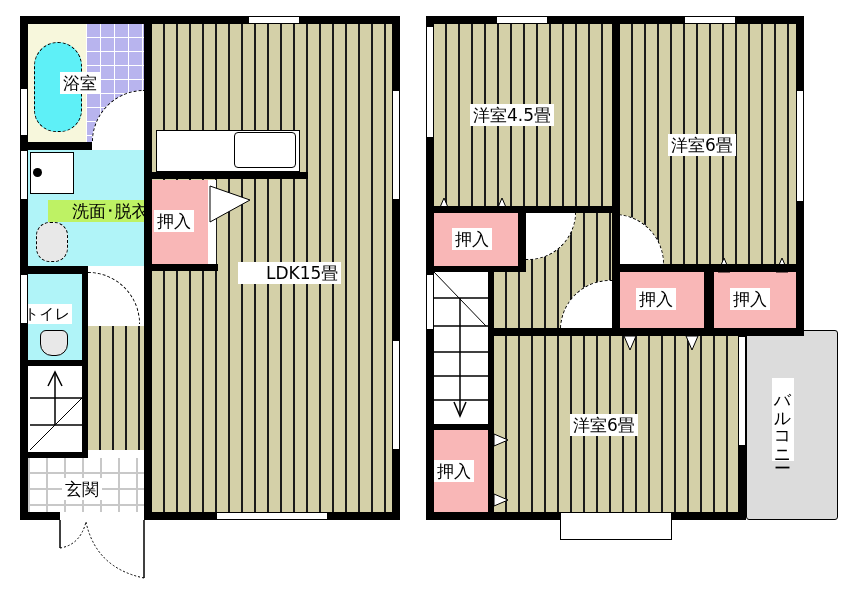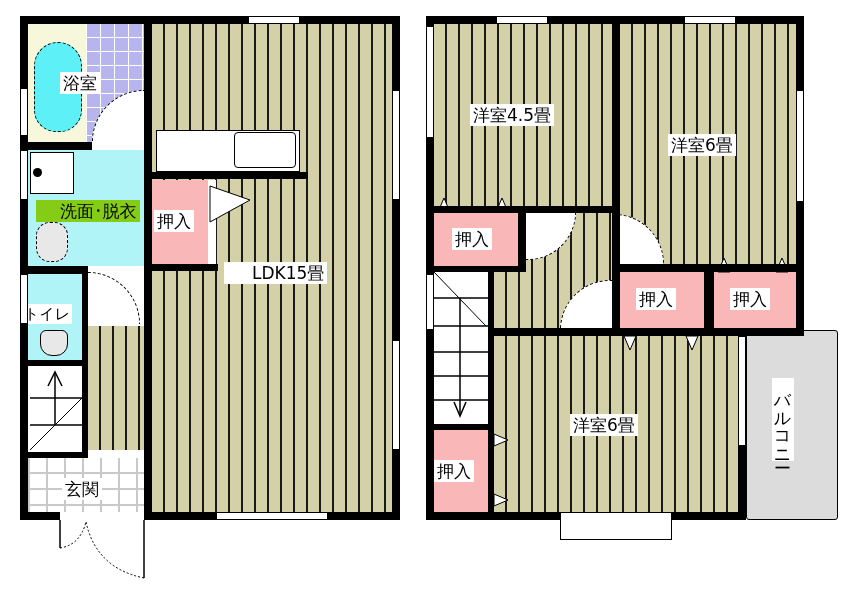--- a/index.html
+++ b/index.html
@@ -33,21 +33,21 @@
   <div class="abs" style="left:28px;top:24px;width:58px;height:118px;background:#f7f7dc;"></div>
   <div class="tile-blue" style="left:86px;top:24px;width:58px;height:118px;"></div>
   <div class="white" style="left:92px;top:90px;width:52px;height:52px;border-top-left-radius:52px;border-top:1.5px dashed #000;border-left:1.5px dashed #000;box-sizing:border-box;"></div>
   <div class="abs" style="left:34px;top:42px;width:48px;height:90px;background:#5ef0f7;border:1.5px dashed #000;border-radius:24px 24px 22px 22px;"></div>
   <div class="label" style="left:60px;top:72px;">浴室</div>
 
   <div class="aqua" style="left:28px;top:150px;width:116px;height:116px;"></div>
   <div class="white" style="left:30px;top:152px;width:44px;height:42px;border:1px solid #000;box-sizing:border-box;"></div>
   <div class="abs" style="left:33px;top:168px;width:9px;height:9px;background:#000;border-radius:50%;"></div>
   <div class="abs" style="left:36px;top:222px;width:32px;height:40px;background:#e8e8e8;border:1.5px dashed #000;border-radius:14px;"></div>
-  <div class="label" style="left:36px;top:200px;background:#84cc16;padding-left:24px;">洗面･脱衣</div>
+  <div class="label" style="left:48px;top:200px;background:#bef264;padding-left:24px;">洗面･脱衣</div>
 
   <div class="aqua" style="left:28px;top:274px;width:54px;height:86px;"></div>
   <div class="abs" style="left:40px;top:330px;width:28px;height:26px;background:#e8e8e8;border:1.5px solid #000;border-radius:6px 6px 12px 12px;"></div>
   <div class="label" style="left:22px;top:304px;font-size:15px;padding:0 2px;">トイレ</div>
   <div class="white" style="left:88px;top:272px;width:52px;height:52px;border-top-right-radius:52px;border-top:1.5px dashed #000;border-right:1.5px dashed #000;box-sizing:border-box;"></div>
 
   <div class="floor" style="left:88px;top:326px;width:56px;height:124px;"></div>
 
   <div class="white" style="left:28px;top:366px;width:54px;height:86px;"></div>
   <svg width="846" height="592" style="pointer-events:none;">
@@ -65,21 +65,21 @@
   <div class="white" style="left:156px;top:130px;width:144px;height:42px;border:1px solid #000;box-sizing:border-box;"></div>
   <div class="abs" style="left:234px;top:132px;width:62px;height:36px;border:1.5px solid #000;border-radius:4px;background:#fff;"></div>
   <div class="wall" style="left:152px;top:172px;width:156px;height:7px;"></div>
   <div class="closet" style="left:152px;top:180px;width:56px;height:84px;"></div>
   <div class="white" style="left:208px;top:180px;width:8px;height:84px;"></div>
   <svg width="846" height="592" style="pointer-events:none;">
     <polygon points="210,186 250,200 210,222" fill="#fff" stroke="#000" stroke-width="1"></polygon>
   </svg>
   <div class="wall" style="left:148px;top:264px;width:70px;height:7px;"></div>
   <div class="label" style="left:154px;top:210px;">押入</div>
-  <div class="label" style="left:224px;top:262px;padding-left:28px;">LDK15畳</div>
+  <div class="label" style="left:238px;top:262px;padding-left:28px;">LDK15畳</div>
 
   <div class="wall" style="left:20px;top:16px;width:380px;height:8px;"></div>
   <div class="wall" style="left:20px;top:16px;width:8px;height:504px;"></div>
   <div class="wall" style="left:392px;top:16px;width:8px;height:504px;"></div>
   <div class="wall" style="left:20px;top:512px;width:380px;height:8px;"></div>
   <div class="wall" style="left:144px;top:16px;width:8px;height:504px;"></div>
   <div class="wall" style="left:20px;top:142px;width:72px;height:8px;"></div>
   <div class="wall" style="left:20px;top:266px;width:68px;height:8px;"></div>
   <div class="wall" style="left:82px;top:266px;width:6px;height:98px;"></div>
   <div class="wall" style="left:20px;top:360px;width:68px;height:6px;"></div>

